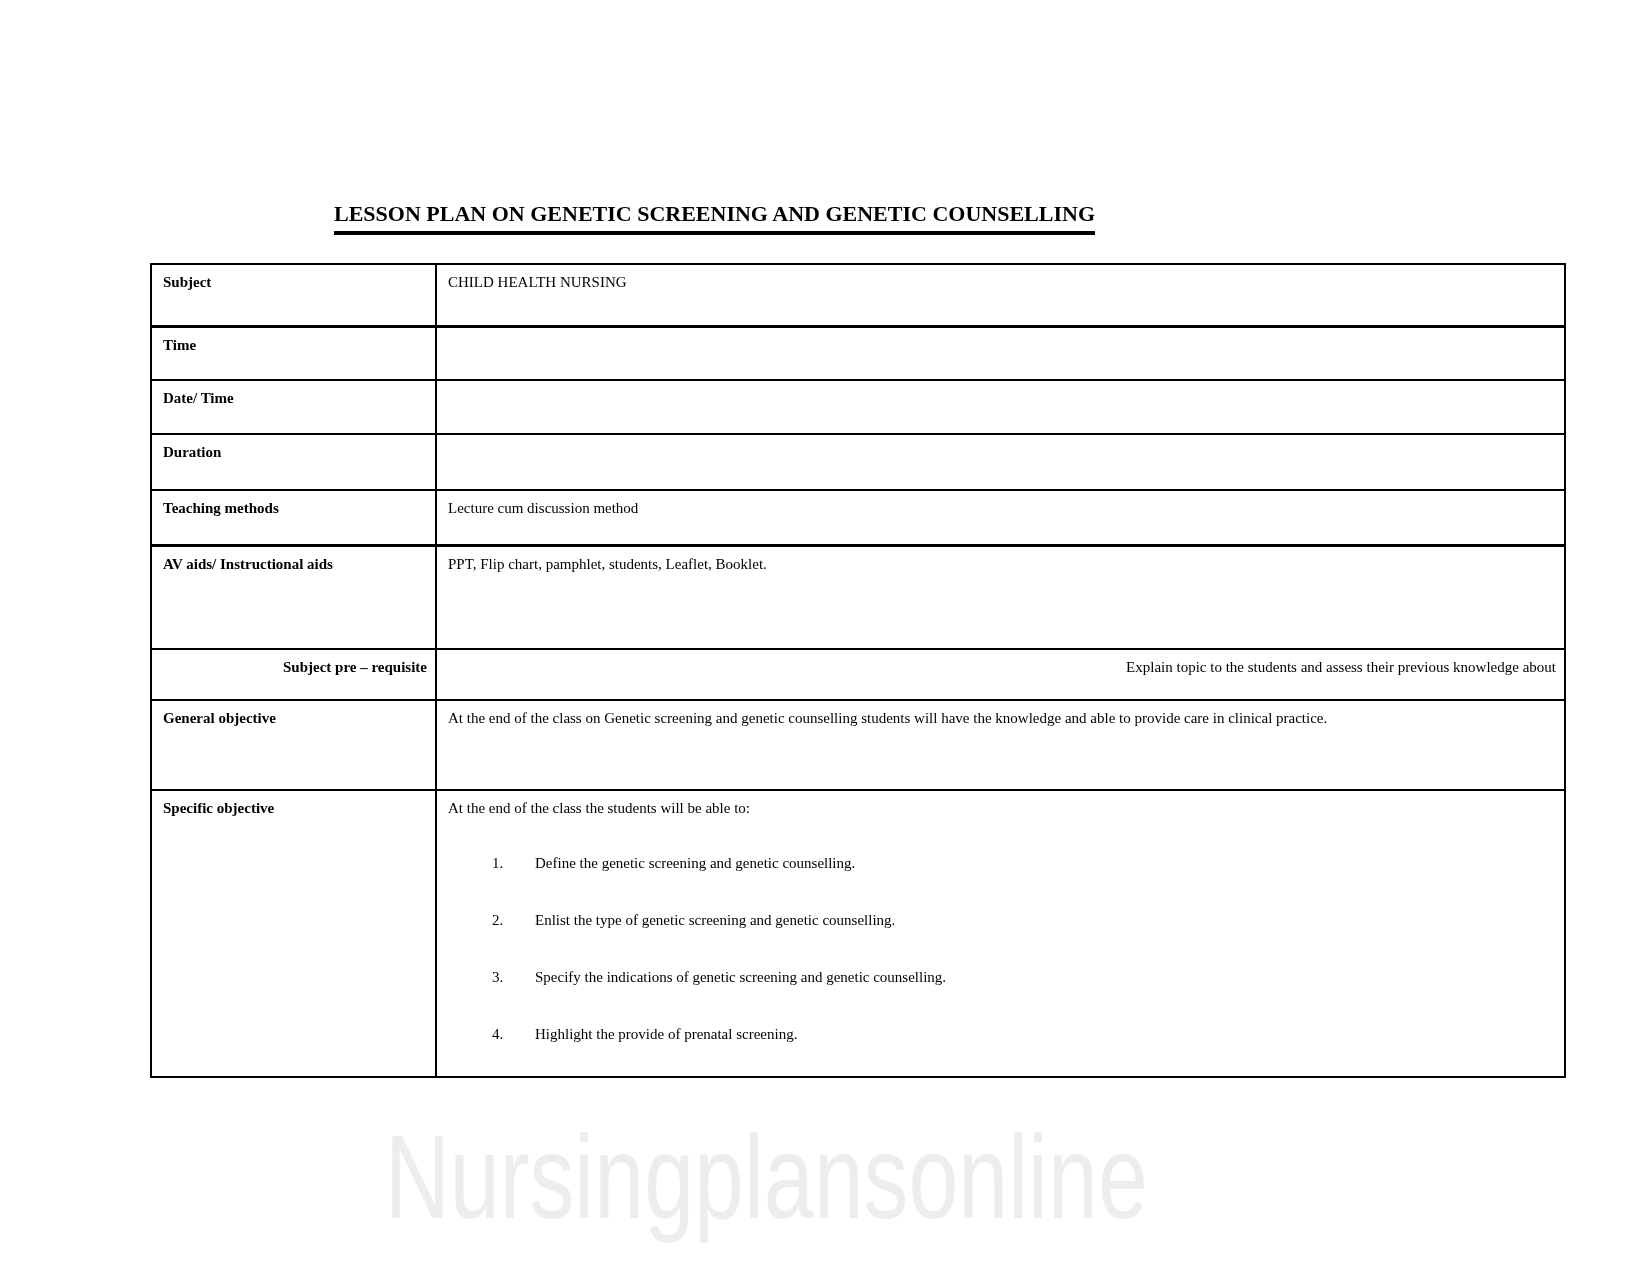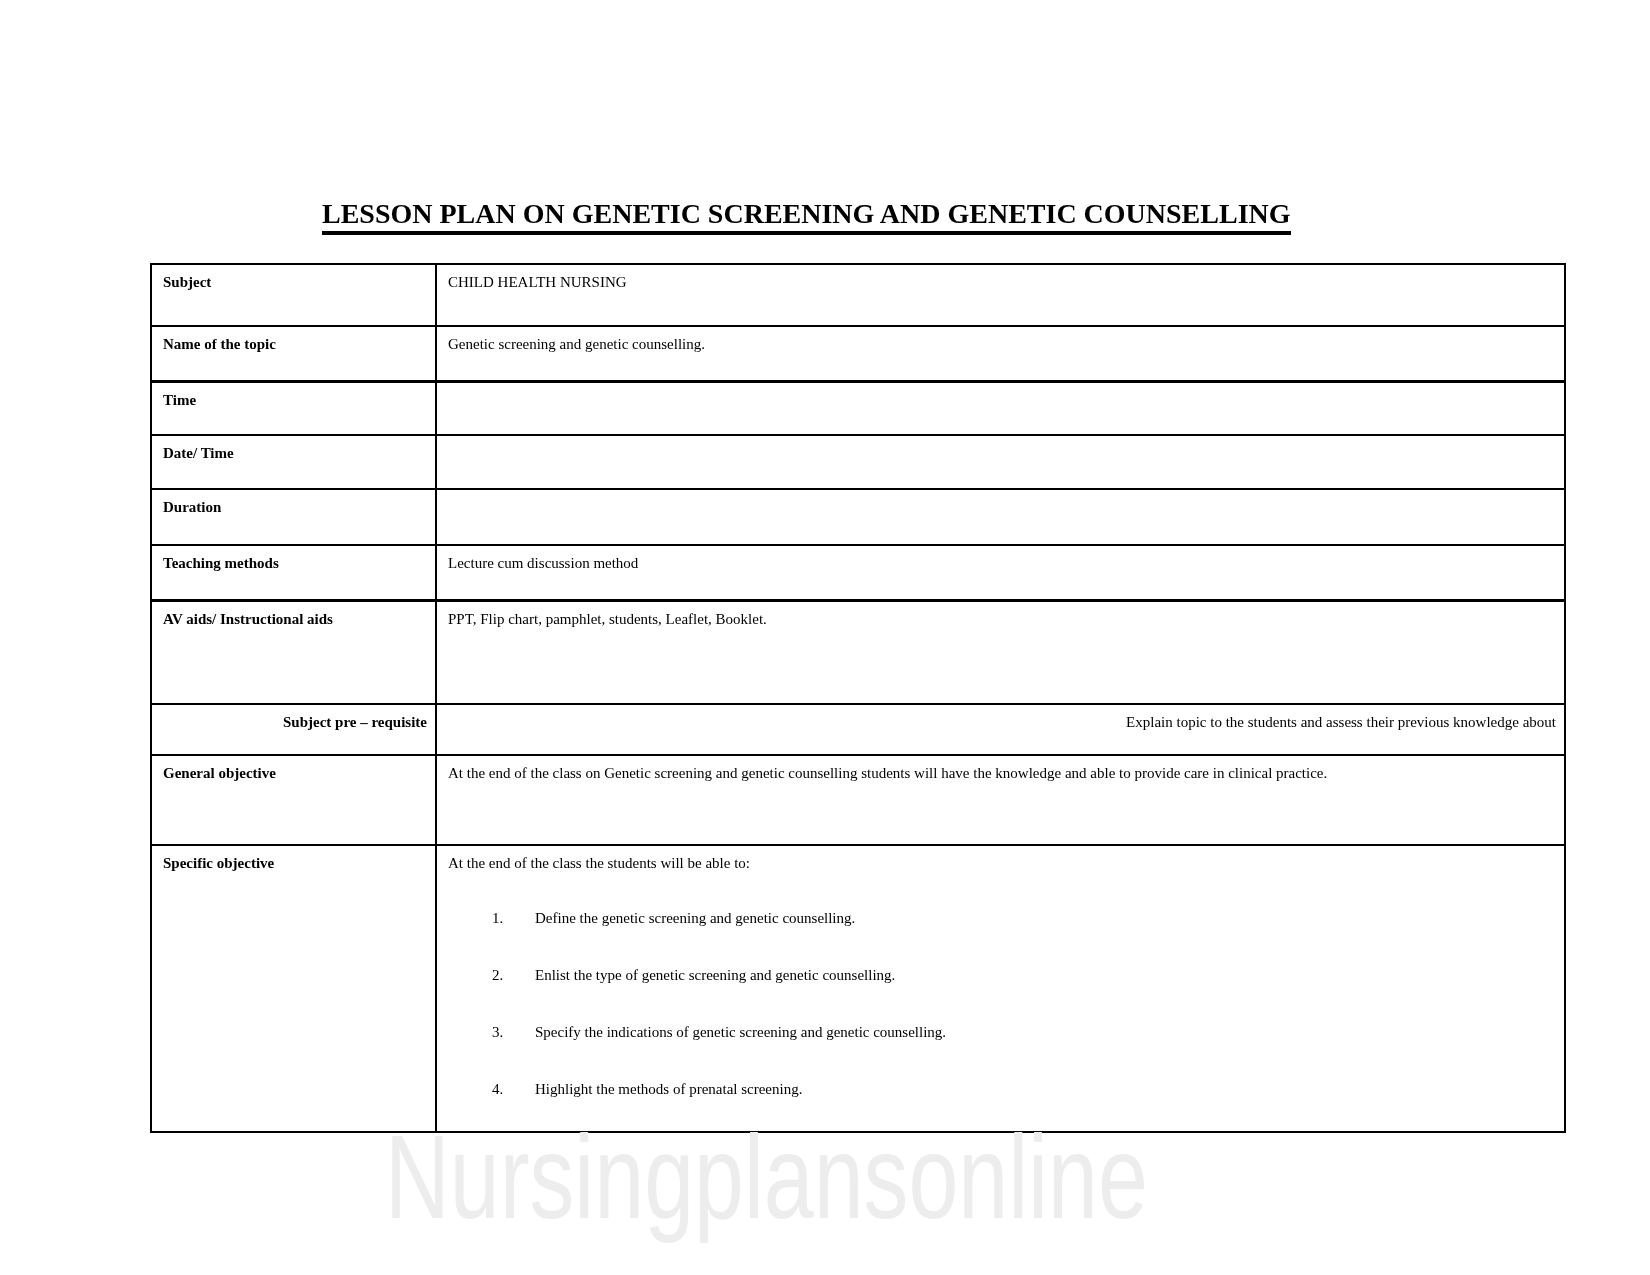--- a/index.html
+++ b/index.html
@@ -6,22 +6,22 @@
   .page{
     position:relative;
     width:1650px;height:1275px;
     background:#ffffff;
     overflow:hidden;
     font-family:"Liberation Serif","DejaVu Serif",serif;
     color:#000;
   }
   .doc-title{
     position:absolute;
-    left:322px;top:197px;
-    font-size:28px;line-height:34px;
+    left:334px;top:197px;
+    font-size:22px;line-height:34px;
     font-weight:bold;
     letter-spacing:0px;
     border-bottom:4px solid #000;
     padding-bottom:0px;
     white-space:nowrap;
   }
   table.lesson{
     position:absolute;
     left:150px;top:263px;
     width:1416px;
@@ -86,24 +86,20 @@
   <table class="lesson">
     <colgroup>
         <col class="c1">
         <col>
       </colgroup>
     <tbody>
       <tr class="h1">
         <td class="lbl">Subject</td>
         <td class="val">CHILD HEALTH NURSING</td>
       </tr>
-      <tr class="h2">
-        <td class="lbl">Name of the topic</td>
-        <td class="val">Genetic screening and genetic counselling.</td>
-      </tr>
       <tr class="h3 thick-top">
         <td class="lbl">Time</td>
         <td class="val"></td>
       </tr>
       <tr class="h4">
         <td class="lbl">Date/ Time</td>
         <td class="val"></td>
       </tr>
       <tr class="h5">
         <td class="lbl">Duration</td>
@@ -137,21 +133,21 @@
             <div class="obj-item">
               <span class="obj-num">2.</span>
               <span class="obj-text">Enlist the type of genetic screening and genetic counselling.</span>
             </div>
             <div class="obj-item">
               <span class="obj-num">3.</span>
               <span class="obj-text">Specify the indications of genetic screening and genetic counselling.</span>
             </div>
             <div class="obj-item">
               <span class="obj-num">4.</span>
-              <span class="obj-text">Highlight the methods of prenatal screening.</span>
+              <span class="obj-text">Highlight the provide of prenatal screening.</span>
             </div>
           </div>
         </td>
       </tr>
     </tbody>
   </table>
 
   <div class="watermark">Nursingplansonline</div>
 
 </div>

